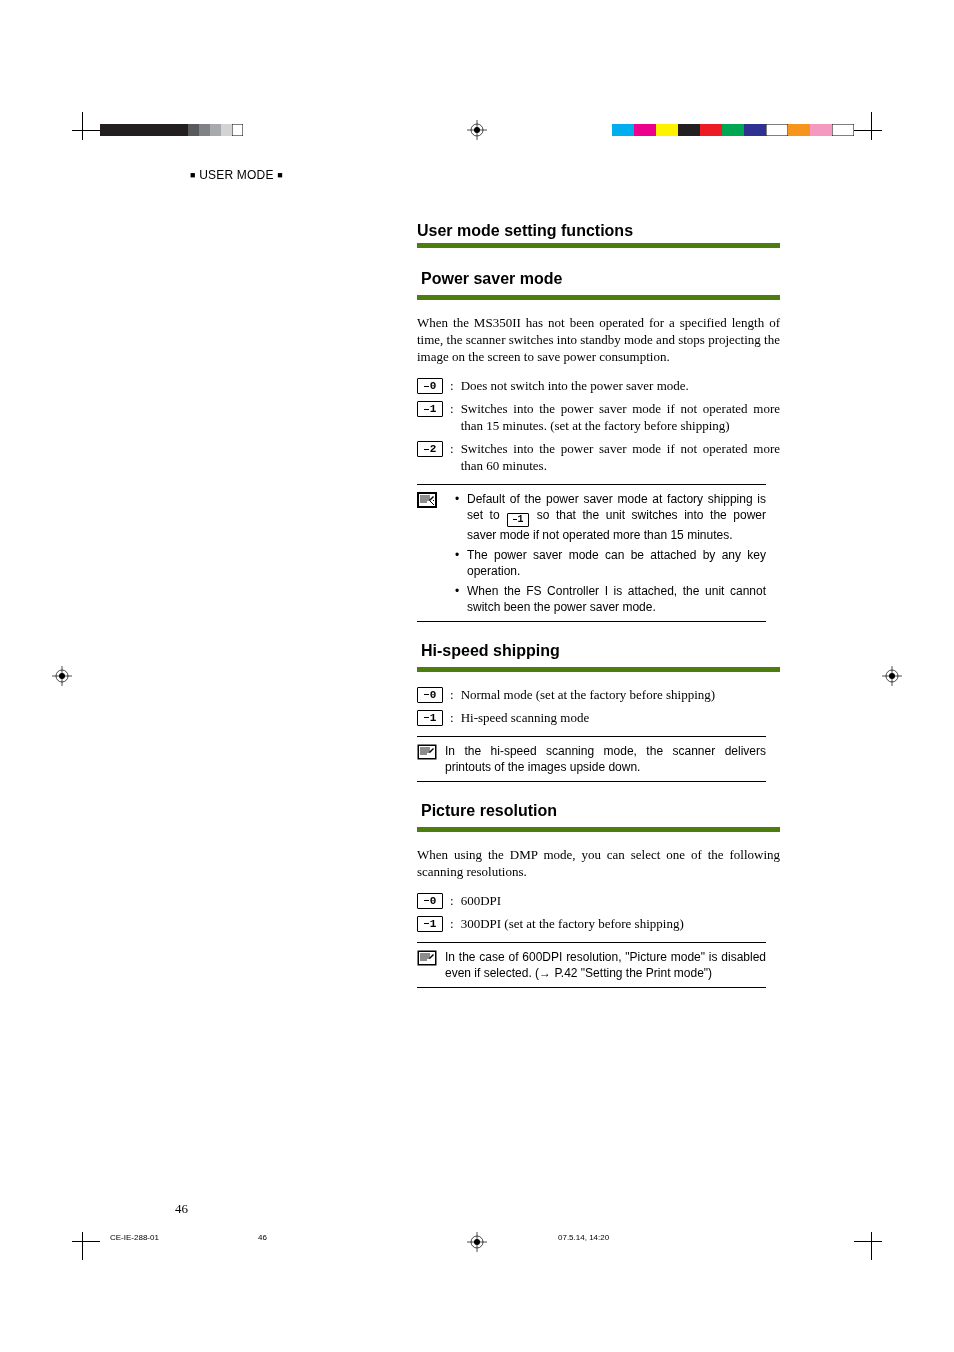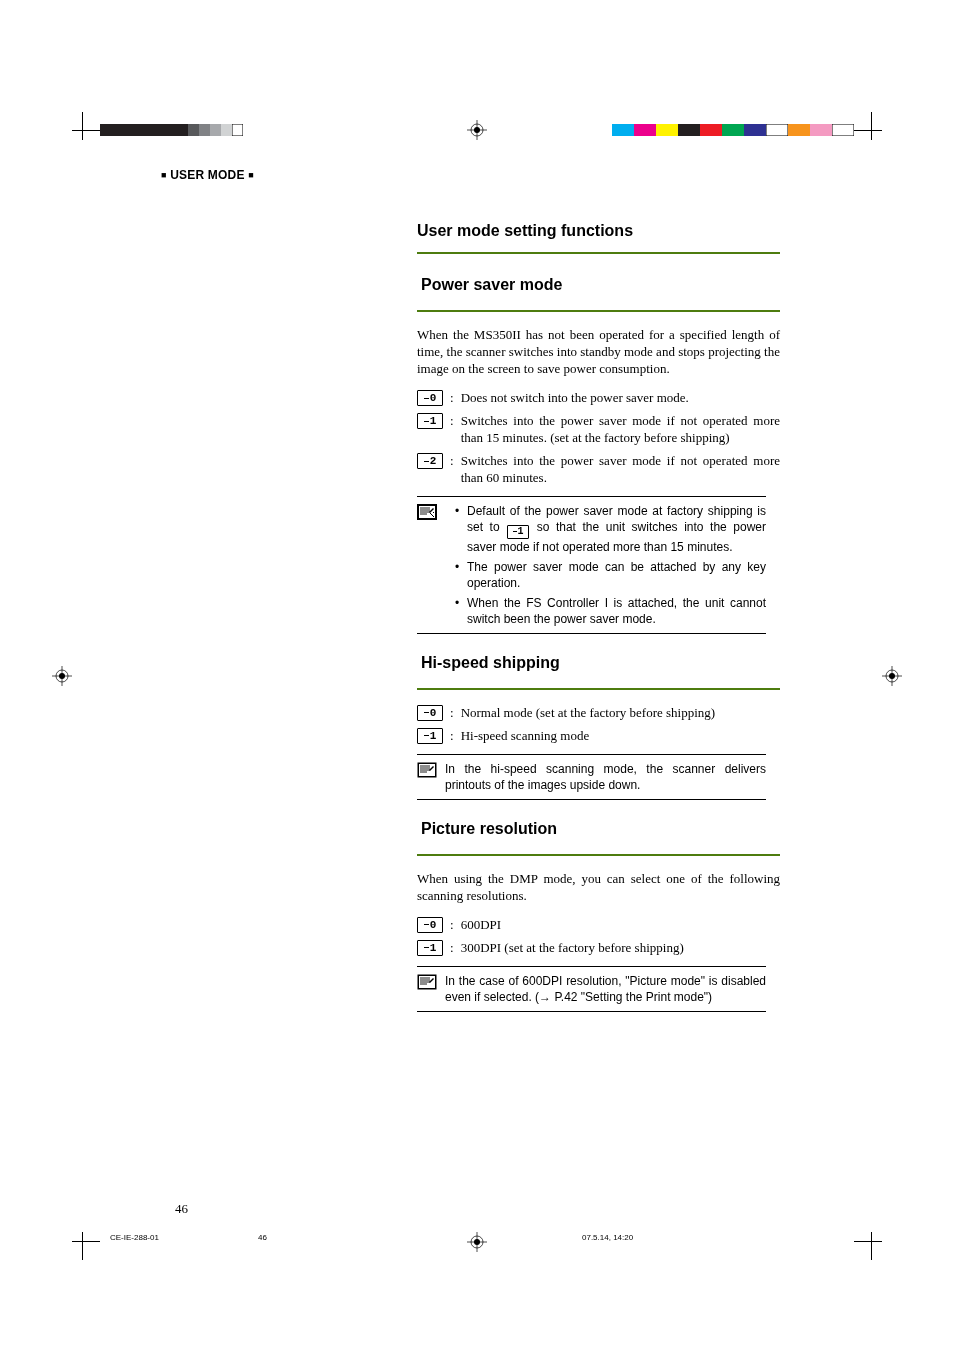--- a/index.html
+++ b/index.html
@@ -60,38 +60,38 @@
   }
   .color-bars.left { left: 100px; }
   .color-bars.right { right: 100px; }
   .color-bars .sw { height: 12px; }
   .color-bars.left .sw { width: 22px; }
   .color-bars.left .sw.half { width: 11px; }
   .color-bars.right .sw { width: 22px; }
 
   .header-label {
     position: absolute;
-    left: 161px;
+    left: 190px;
     top: 168px;
     font-family: Arial, Helvetica, sans-serif;
-    font-weight: bold;
+    font-weight: normal;
     font-size: 12px;
     letter-spacing: 0.2px;
   }
   .header-label .sq { font-size: 9px; vertical-align: 1px; }
 
   .content {
     position: absolute;
     left: 417px;
     top: 222px;
     width: 363px;
   }
   .h-underline {
-    border-bottom: 2px solid #4d7c0f;
-    padding-bottom: 12px;
+    border-bottom: 5px solid #4d7c0f;
+    padding-bottom: 3px;
     margin-bottom: 14px;
   }
   h1.h-main {
     font-family: Arial, Helvetica, sans-serif;
     font-weight: bold;
     font-size: 16px;
     margin: 0 0 22px 0;
   }
   h2.h-sub {
     font-family: Arial, Helvetica, sans-serif;
@@ -186,21 +186,21 @@
     left: 110px;
     bottom: 110px;
     width: 750px;
     font-family: Arial, Helvetica, sans-serif;
     font-size: 8px;
     color: #000;
     display: flex;
   }
   .footer-line .fl-left { }
   .footer-line .fl-mid { position:absolute; left:148px; }
-  .footer-line .fl-right { position:absolute; left:472px; }
+  .footer-line .fl-right { position:absolute; left:448px; }
 </style>
 </head>
 <body>
 
 <div class="crop-tl crop-corner">
     <div class="v"></div>
     <div class="h"></div>
   </div>
 <div class="crop-tr crop-corner">
     <div class="v"></div>

